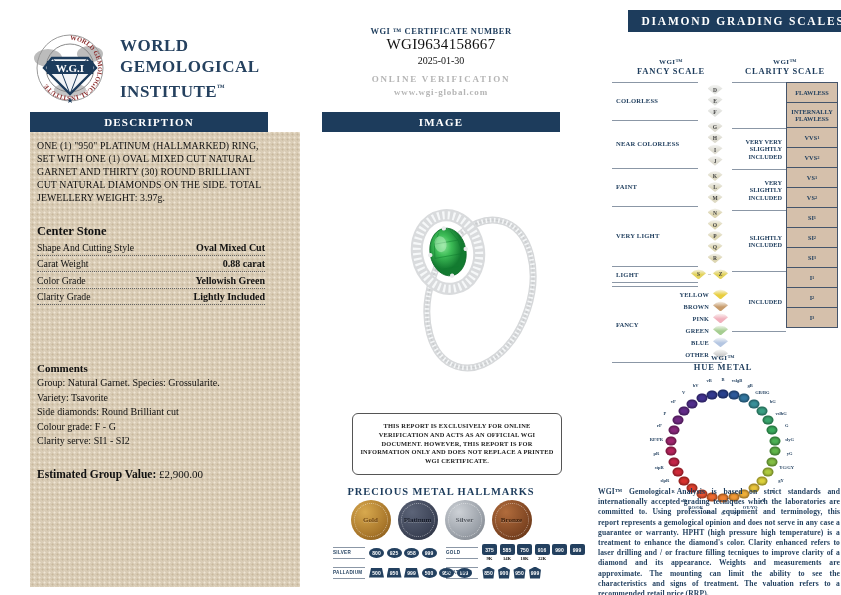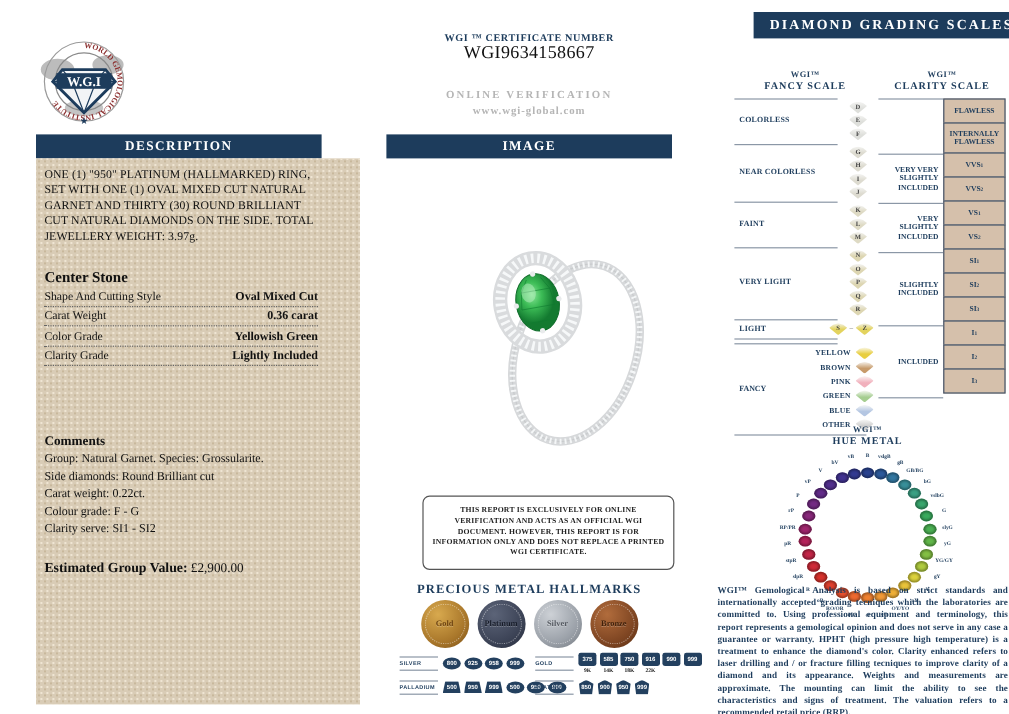--- a/index.html
+++ b/index.html
@@ -148,61 +148,67 @@
         </defs>
       <text font-size="6.5" font-weight="bold" fill="#8c2f2f" font-family="Liberation Serif, serif">
         <textPath href="#ringpath">WORLD GEMOLOGICAL INSTITUTE</textPath>
       </text>
       <path d="M22 30 L58 30 L66 40 L40 66 L14 40 Z" fill="#f2f4f6" stroke="#1d3c5c" stroke-width="2.4"></path>
       <path d="M22 30 L30 40 L40 66 M58 30 L50 40 L40 66 M14 40 L30 40 L50 40 L66 40" fill="none" stroke="#1d3c5c" stroke-width="1"></path>
       <rect x="17" y="33" width="46" height="13" fill="#1d3c5c"></rect>
       <text x="40" y="43.5" text-anchor="middle" font-size="11" font-weight="bold" fill="#fff" font-family="Liberation Serif, serif">W.G.I</text>
       <text x="40" y="75" text-anchor="middle" font-size="8" fill="#1d3c5c">★</text>
     </svg>
+    <div id="org-name">
+      <div>WORLD</div>
+      <div>GEMOLOGICAL</div>
+      <div><span>INSTITUTE</span><sup>™</sup></div>
+    </div>
   </div>
 
   <div class="bar" id="desc-bar">DESCRIPTION</div>
 
   <div id="beige-panel">
     <p id="desc-text">ONE (1) "950" PLATINUM (HALLMARKED) RING, SET WITH ONE (1) OVAL MIXED CUT NATURAL GARNET AND THIRTY (30) ROUND BRILLIANT CUT NATURAL DIAMONDS ON THE SIDE. TOTAL JEWELLERY WEIGHT: 3.97g.</p>
     <h3 id="cs-title">Center Stone</h3>
     <div id="cs-rows">
         <div class="cs-row">
           <span class="cs-label">Shape And Cutting Style</span>
           <span class="cs-value">Oval Mixed Cut</span>
         </div>
         <div class="cs-row">
           <span class="cs-label">Carat Weight</span>
-          <span class="cs-value">0.36 carat</span>
+          <span class="cs-value">0.88 carat</span>
         </div>
         <div class="cs-row">
           <span class="cs-label">Color Grade</span>
           <span class="cs-value">Yellowish Green</span>
         </div>
         <div class="cs-row">
           <span class="cs-label">Clarity Grade</span>
           <span class="cs-value">Lightly Included</span>
         </div>
       </div>
     <h4 id="cm-title">Comments</h4>
     <div id="comment-lines">
         <div class="cm-line">Group: Natural Garnet. Species: Grossularite.</div>
+        <div class="cm-line">Variety: Tsavorite</div>
         <div class="cm-line">Side diamonds: Round Brilliant cut</div>
-        <div class="cm-line">Carat weight: 0.22ct.</div>
         <div class="cm-line">Colour grade: F - G</div>
         <div class="cm-line">Clarity serve: SI1 - SI2</div>
       </div>
     <p id="retail">
       <b>Estimated Group Value:</b>
       <span>£2,900.00</span>
     </p>
   </div>
 
   <div class="mid-center" id="cert-label">WGI ™ CERTIFICATE NUMBER</div>
   <div class="mid-center" id="cert-number">WGI9634158667</div>
+  <div class="mid-center" id="cert-date">2025-01-30</div>
   <div class="mid-center" id="online-ver">ONLINE VERIFICATION</div>
   <div class="mid-center" id="website">www.wgi-global.com</div>
 
   <div class="bar" id="image-bar">IMAGE</div>
 
   <svg id="ring-photo" viewBox="0 0 190 250">
     <defs>
       <radialGradient id="stoneg" cx="40%" cy="35%">
         <stop offset="0%" stop-color="#8ae698"></stop>
         <stop offset="45%" stop-color="#3cbc56"></stop>

